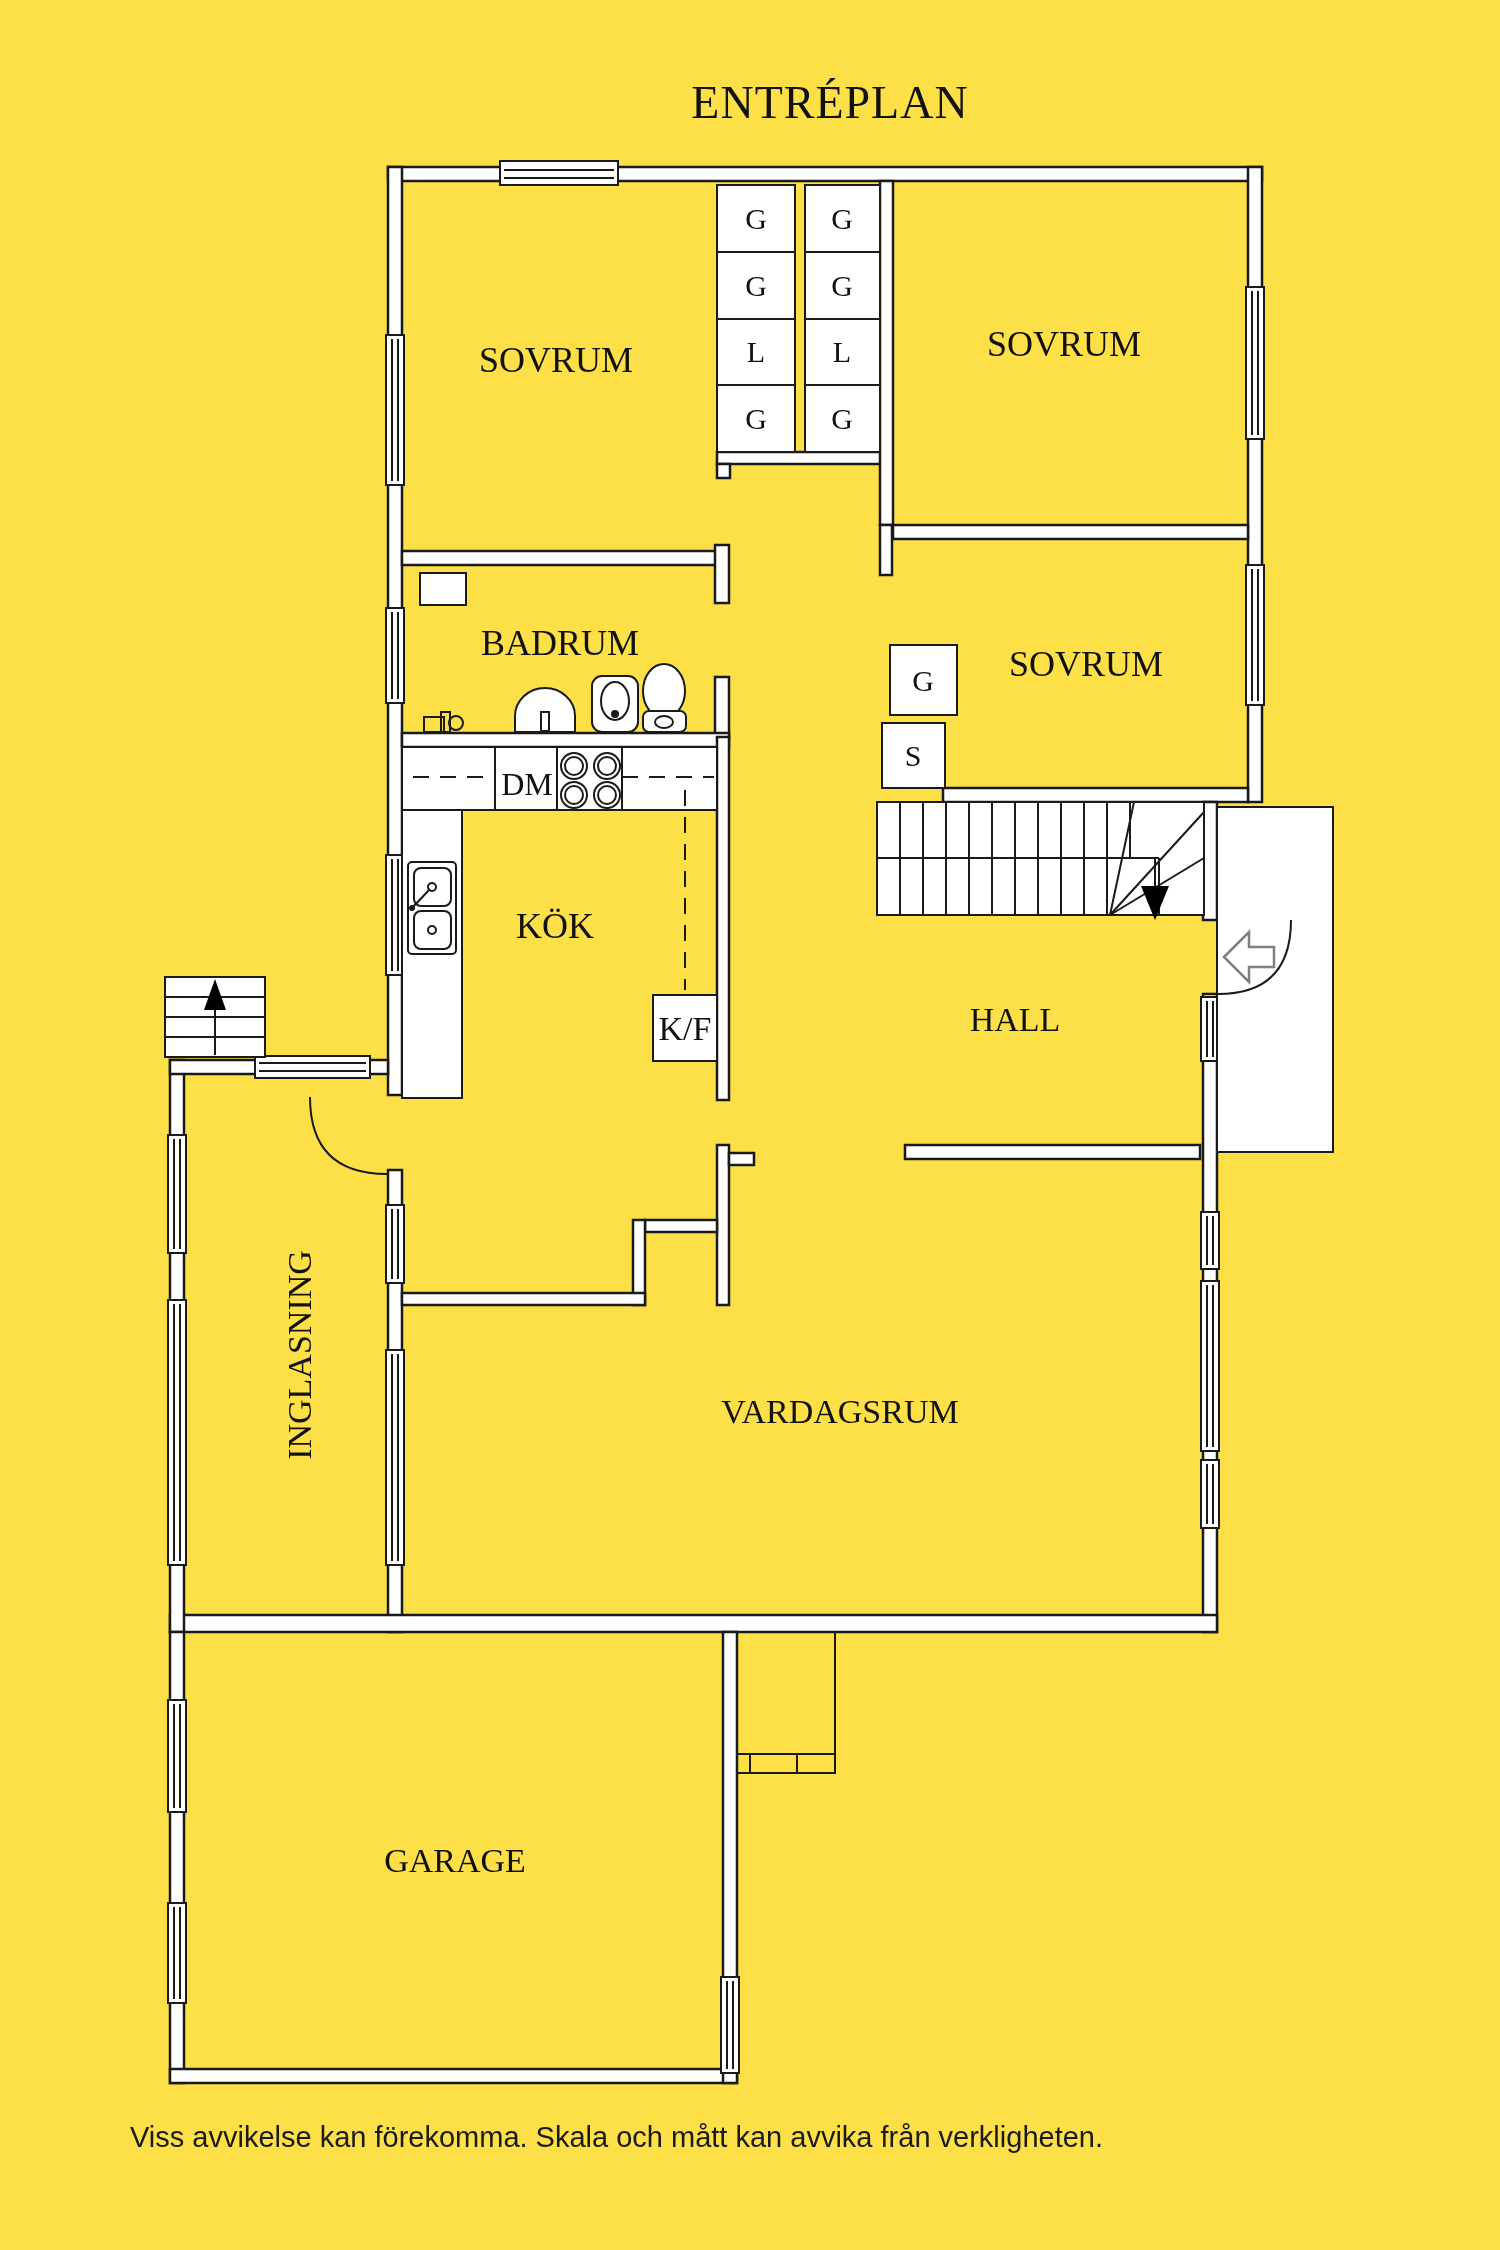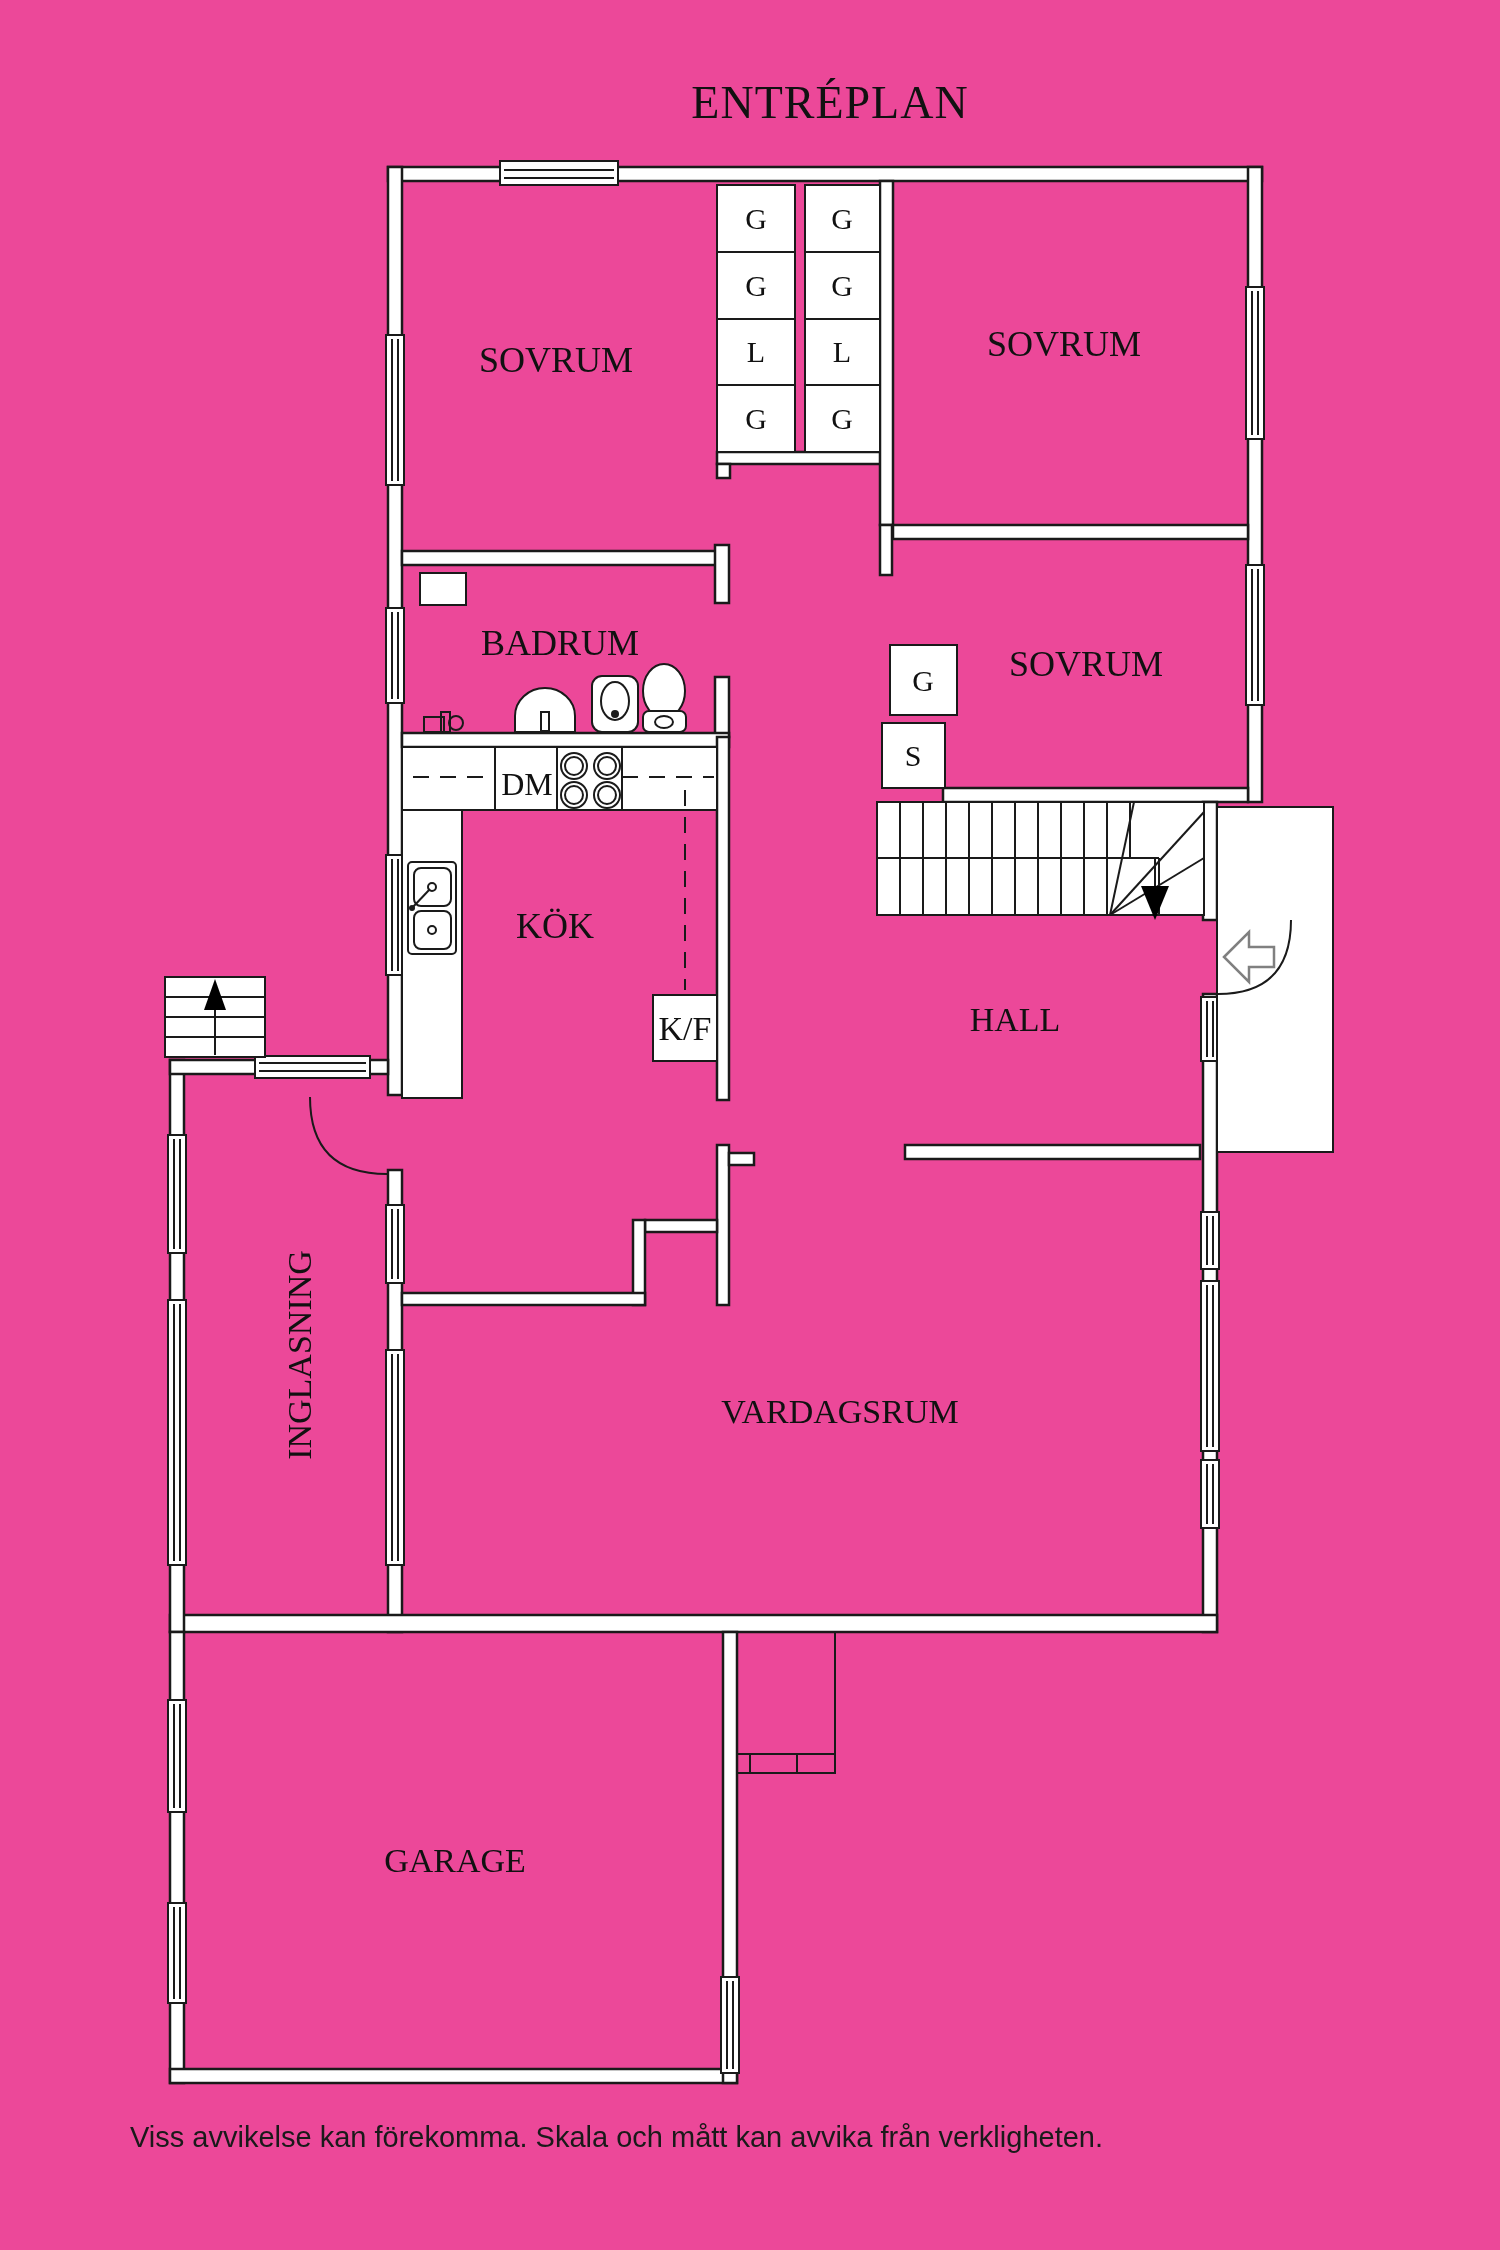--- a/index.html
+++ b/index.html
@@ -1,16 +1,16 @@
 <!DOCTYPE html>
 <html><head>
 <meta charset="utf-8">
 <style>
   html,body{margin:0;padding:0;background:#fff;}
-  .page{position:relative;width:1500px;height:2250px;background:#ec4899;overflow:hidden;
+  .page{position:relative;width:1500px;height:2250px;background:#fde047;overflow:hidden;
         font-family:"Liberation Serif","DejaVu Serif",serif;}
   svg{position:absolute;left:0;top:0;}
   .wall{fill:#ffffff;stroke:#1a1a1a;stroke-width:2.5;}
   .thin{fill:none;stroke:#1a1a1a;stroke-width:2;}
   .thinw{fill:#ffffff;stroke:#1a1a1a;stroke-width:2;}
   .win{fill:#ffffff;stroke:#1a1a1a;stroke-width:2;}
   .dash{fill:none;stroke:#1a1a1a;stroke-width:2;stroke-dasharray:16 11;}
   .lbl{fill:#111;font-family:"Liberation Serif","DejaVu Serif",serif;}
   .t-title{font-size:46px;letter-spacing:1px;}
   .t-room{font-size:36px;}

